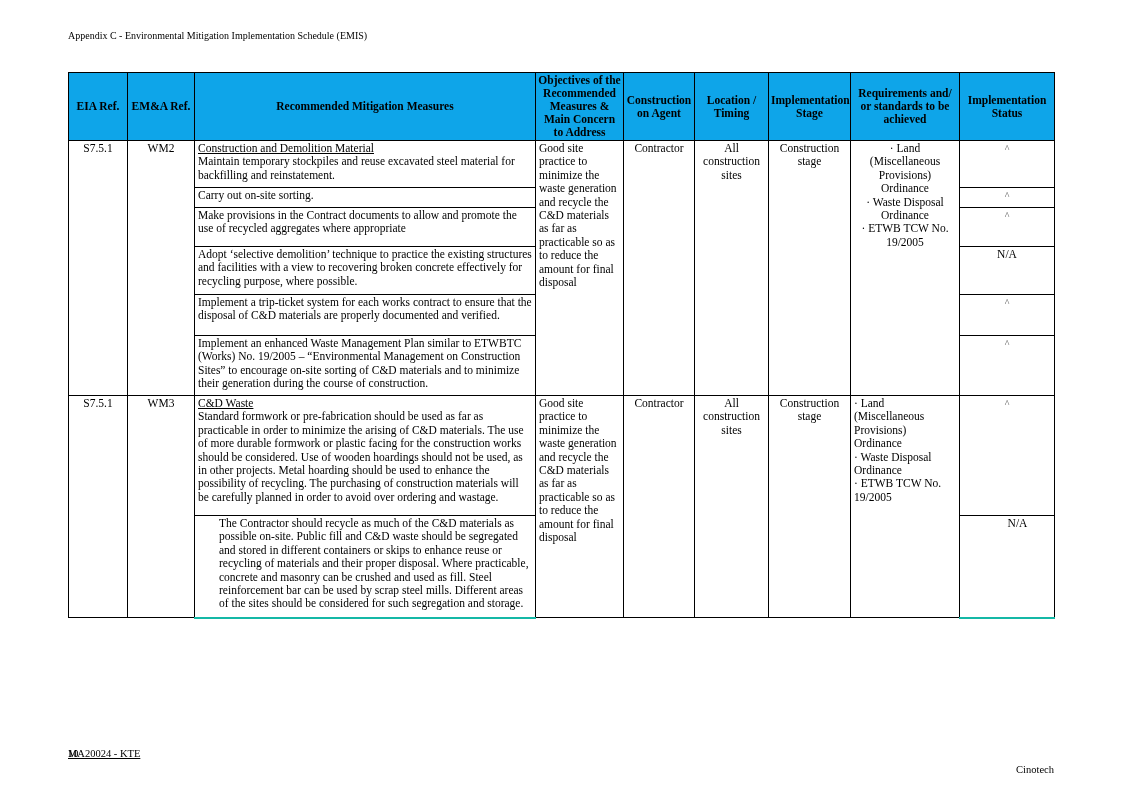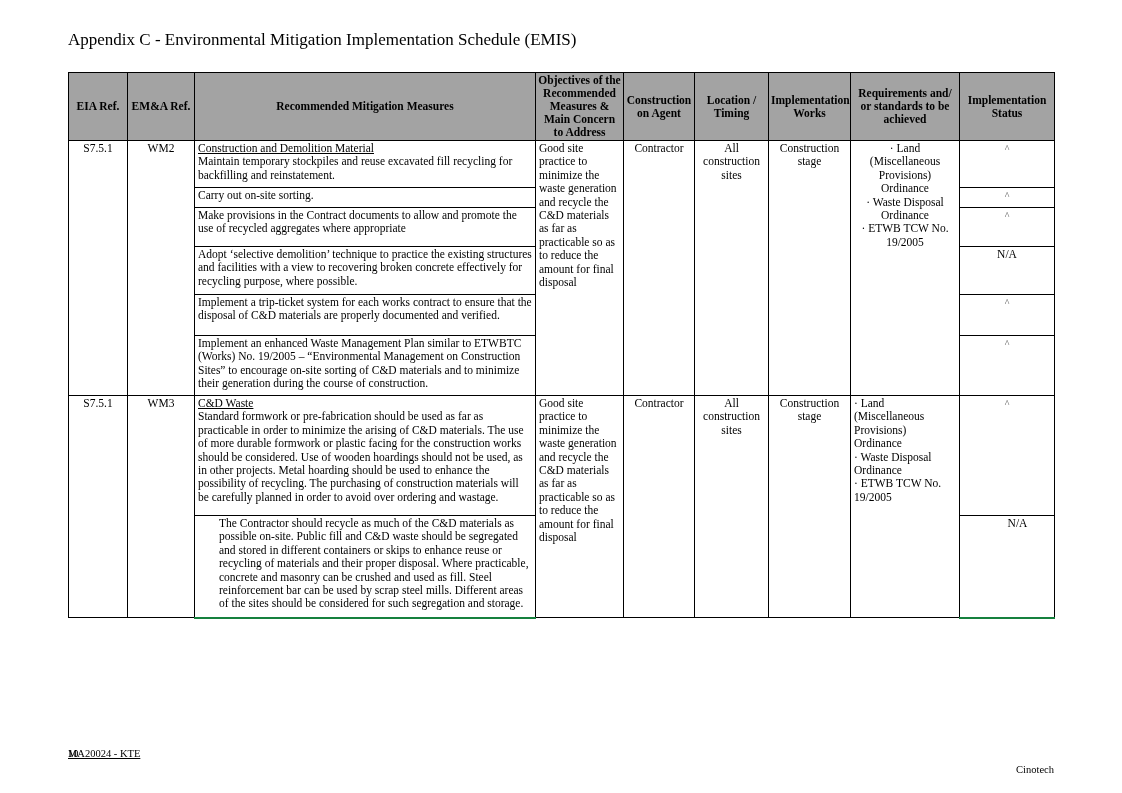--- a/index.html
+++ b/index.html
@@ -5,38 +5,38 @@
   html, body { margin: 0; padding: 0; }
   body {
     width: 1122px; height: 793px;
     background: #ffffff;
     position: relative;
     font-family: "Liberation Serif", serif;
     color: #000;
   }
   .doc-title {
     position: absolute; left: 68px; top: 30px;
-    font-size: 17px;
+    font-size: 10px;
   }
   table.emis {
     position: absolute; left: 68px; top: 72px;
     width: 986px;
     border-collapse: collapse;
     table-layout: fixed;
   }
   table.emis td, table.emis th {
     border: 1px solid #000;
     vertical-align: top;
     padding: 1px 3px 1px 3px;
     font-size: 11.5px;
     line-height: 13.4px;
     overflow: hidden;
   }
   table.emis th {
-    background: #a3a3a3;
+    background: #0ea5e9;
     font-weight: bold;
     text-align: center;
     vertical-align: middle;
     height: 62px;
     padding: 1px 2px;
     font-size: 11.5px;
     line-height: 13px;
   }
   td.c-center { text-align: center; }
   td.small { font-size: 11px; line-height: 13.1px; }
@@ -51,21 +51,21 @@
   .req-center { text-align: center; }
   .req-left { text-align: left; }
   tr.h47  { height: 47px; }
   tr.h20  { height: 20px; }
   tr.h39  { height: 39px; }
   tr.h48  { height: 48px; }
   tr.h41  { height: 41px; }
   tr.h60  { height: 60px; }
   tr.h120 { height: 120px; }
   tr.h102 { height: 102px; }
-  tr.lastrow td { border-bottom: 2px solid #15803d; padding-left: 24px; }
+  tr.lastrow td { border-bottom: 2px solid #14b8a6; padding-left: 24px; }
   .footer {
     position: absolute; left: 68px; top: 748px;
     width: 986px; font-size: 10.5px;
   }
   .footer .f-left  { position: absolute; left: 0; top: 0; text-decoration: underline; }
   .footer .f-center{ position: absolute; left: 0; width: 100%; text-align: left; top: 0; }
   .footer .f-right { position: absolute; right: 0; top: 16px; }
 </style>
 </head>
 <body>
@@ -85,33 +85,33 @@
       <col style="width:95px">
   </colgroup>
   <thead>
     <tr>
       <th>EIA Ref.</th>
       <th>EM&amp;A Ref.</th>
       <th>Recommended Mitigation Measures</th>
       <th>Objectives of the Recommended Measures &amp; Main Concern to Address</th>
       <th>Construction on Agent</th>
       <th>Location / Timing</th>
-      <th>Implementation Works</th>
+      <th>Implementation Stage</th>
       <th>Requirements and/ or standards to be achieved</th>
       <th>Implementation Status</th>
     </tr>
   </thead>
   <tbody>
 
     <tr class="h47">
       <td rowspan="6" class="c-center">S7.5.1</td>
       <td rowspan="6" class="c-center">WM2</td>
       <td>
         <span class="measure-heading">Construction and Demolition Material</span>
-        <span>Maintain temporary stockpiles and reuse excavated fill recycling for backfilling and reinstatement.</span>
+        <span>Maintain temporary stockpiles and reuse excavated steel material for backfilling and reinstatement.</span>
       </td>
       <td rowspan="6" class="small">Good site practice to minimize the waste generation and recycle the C&amp;D materials as far as practicable so as to reduce the amount for final disposal</td>
       <td rowspan="6" class="c-center small">Contractor</td>
       <td rowspan="6" class="c-center small">All construction sites</td>
       <td rowspan="6" class="c-center small">Construction stage</td>
       <td rowspan="6" class="small req-center">
         <div>· Land (Miscellaneous Provisions) Ordinance</div>
         <div>· Waste Disposal Ordinance</div>
         <div>· ETWB TCW No. 19/2005</div>
       </td>

